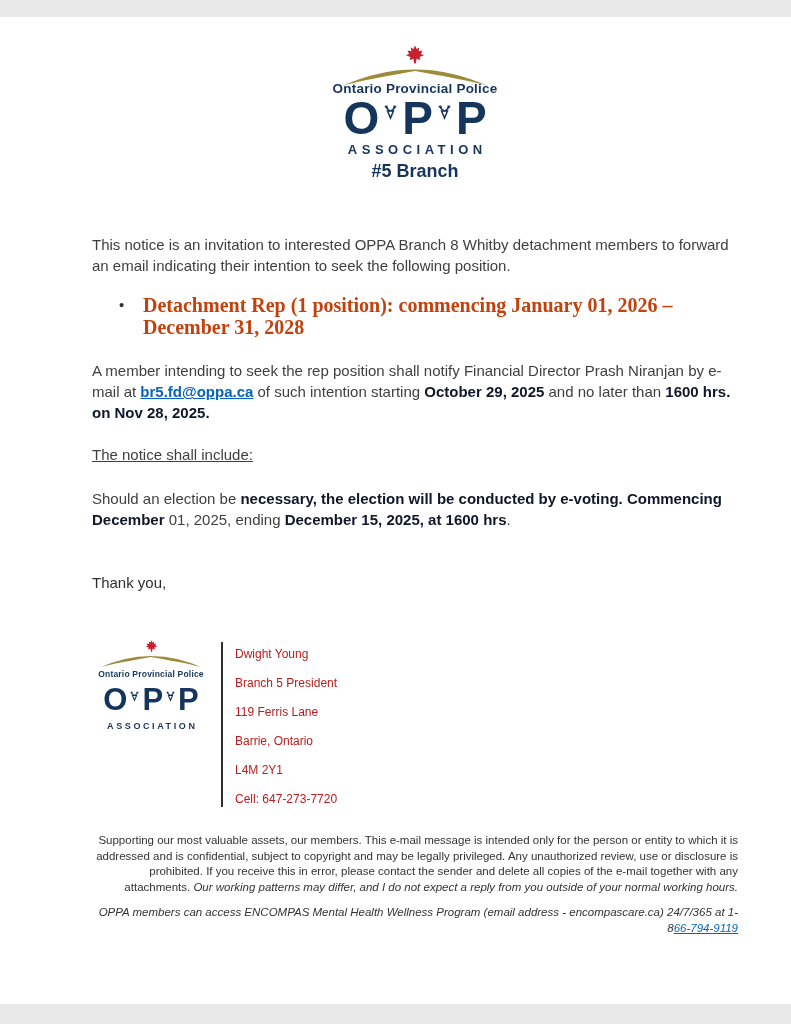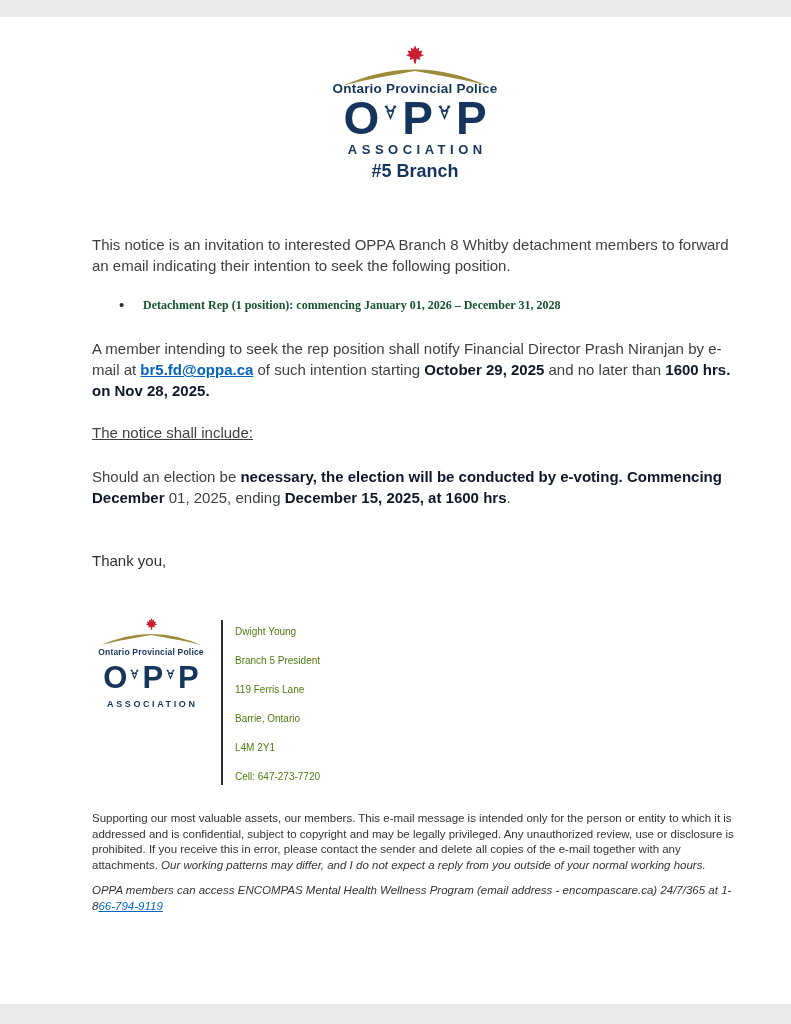--- a/index.html
+++ b/index.html
@@ -41,47 +41,47 @@
 
   
   .content { font-size:15px; line-height:21px; }
   .content p { margin:0; }
   b { color:#0f172a; }
   .intro { }
   ul { list-style:none; }
   .position-list { margin:18px 0 0 0; }
   .position-list li {
     position:relative; padding-left:51px;
-    font-family:"Liberation Serif", serif; font-weight:bold; font-size:12px;
-    line-height:22px; color:#14532d;
+    font-family:"Liberation Serif", serif; font-weight:bold; font-size:20px;
+    line-height:22px; color:#c2410c;
   }
   .position-list li::before {
     content:"•"; position:absolute; left:27px; top:0; font-size:15px; color:#2f2f2f;
   }
   .notify { margin-top:22px !important; }
   a.email-link { color:#0563c1; font-weight:bold; text-decoration:underline; }
   .include-heading { margin-top:21px !important; }
   .include-heading span { text-decoration:underline; }
   .include-list { margin:0; }
   .include-list li { position:relative; padding-left:51px; line-height:21.5px; }
   .include-list li::before {
     content:"•"; position:absolute; left:27px; top:0; font-size:14px; color:#3f3f3f;
   }
   .election { margin-top:23px !important; }
   .closing { margin-top:42px !important; color:#2e2e2e; font-weight:500; }
 
   
   .signature { display:flex; margin-top:47px; margin-left:3px; }
   .sig-divider { width:2px; background:#2e2e2e; margin:2px 12px 0 14px; }
   .sig-lines { padding-top:6px; }
-  .sig-line { font-size:10px; line-height:16px; color:#4d7c0f; margin-bottom:13px; }
+  .sig-line { font-size:12px; line-height:16px; color:#b91c1c; margin-bottom:13px; }
   .sig-line:last-child { margin-bottom:0; }
 
   
-  .footer { margin-top:26px; font-size:11.5px; line-height:15.5px; color:#333333; }
+  .footer { margin-top:26px; font-size:11.5px; line-height:15.5px; color:#333333;text-align:right; }
   .footer p { margin:0; }
   .disclaimer-italic { font-style:italic; }
   .encompas { margin-top:10px !important; font-style:italic; }
   a.phone-link { color:#0563c1; text-decoration:underline; font-style:italic; }
 </style>
 </head>
 <body>
 
 <div class="page">
 

